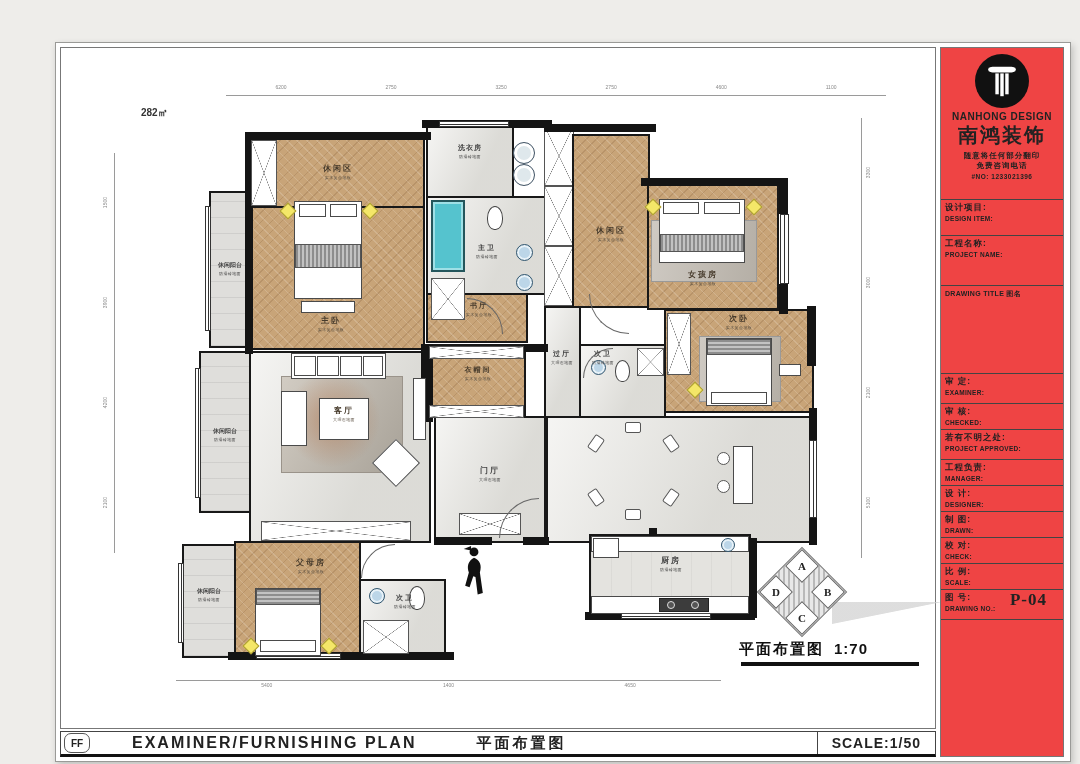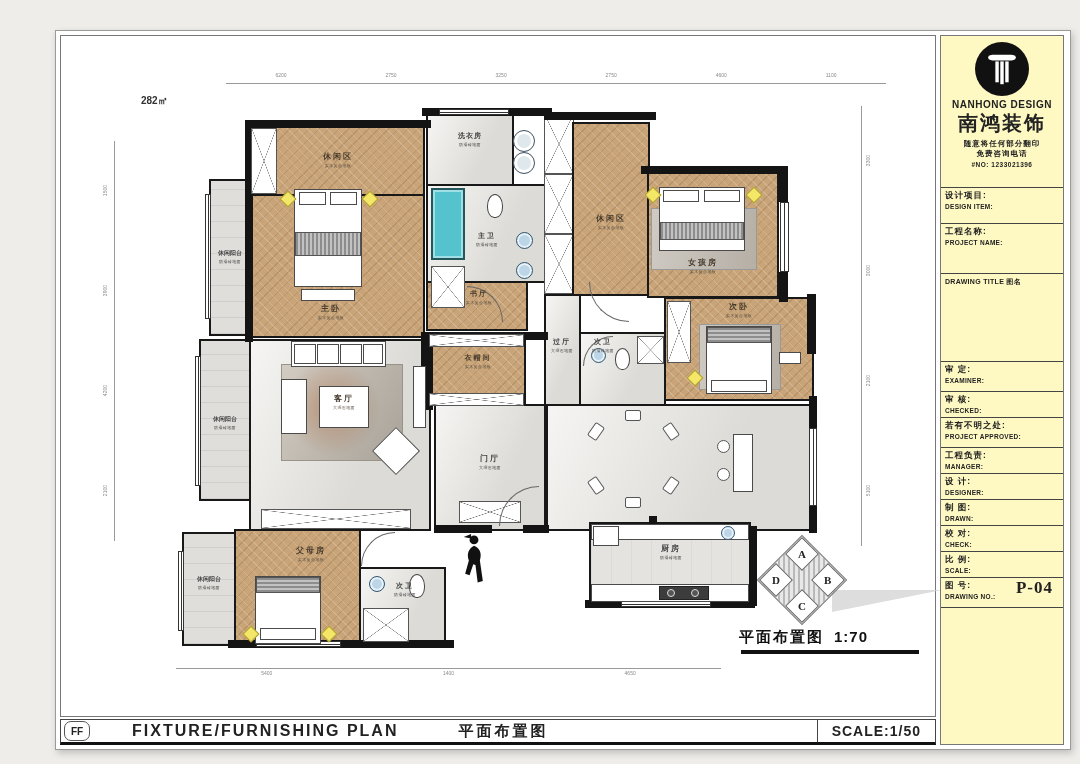--- a/index.html
+++ b/index.html
@@ -1,18 +1,18 @@
 <!DOCTYPE html>
 <html><head>
 <meta charset="utf-8">
 <style>
   html,body{margin:0;padding:0}
   body{width:1080px;height:764px;background:#eeedea;font-family:"Liberation Sans",sans-serif;position:relative;overflow:hidden;color:#222}
   .abs{position:absolute}
-  .sheet{position:absolute;left:55px;top:30px;width:1014px;height:718px;background:#fff;border:1px solid #9a9a97;box-shadow:2px 3px 7px rgba(0,0,0,.2)}
+  .sheet{position:absolute;left:55px;top:42px;width:1014px;height:718px;background:#fff;border:1px solid #9a9a97;box-shadow:2px 3px 7px rgba(0,0,0,.2)}
   .draw{position:absolute;left:4px;top:4px;width:876px;height:682px;border:1px solid #777;background:#fff;box-sizing:border-box}
   
   .room{position:absolute;border:2px solid #181818;box-sizing:border-box}
   .wood{background-color:#c8a478;background-image:repeating-linear-gradient(45deg,rgba(255,255,255,.16) 0 1px,transparent 1px 7px),repeating-linear-gradient(-45deg,rgba(110,70,35,.18) 0 1px,transparent 1px 7px)}
   .marble{background-color:#e9e8e4;background-image:linear-gradient(115deg,rgba(255,255,255,.55),rgba(186,186,180,.28) 65%)}
   .balc{background-color:#dfdedb;background-image:repeating-linear-gradient(0deg,rgba(0,0,0,.07) 0 1px,transparent 1px 16px)}
   .kitfl{background-color:#e4e3df;background-image:repeating-linear-gradient(90deg,rgba(0,0,0,.04) 0 1px,transparent 1px 20px)}
   
   .w{position:absolute;background:#141414}
   .win{position:absolute;background:#fff;border:1px solid #333;box-sizing:border-box}
@@ -55,32 +55,32 @@
   .caption{position:absolute;font-size:15px;font-weight:bold;letter-spacing:2px;color:#111;white-space:nowrap}
   .caption .sc{font-family:"Liberation Sans",sans-serif;letter-spacing:1px;margin-left:10px}
   .capbar{position:absolute;background:#111}
   
   .bbar{position:absolute;left:4px;top:688px;width:876px;height:26px;border:1px solid #444;border-bottom:3px solid #111;box-sizing:border-box;display:flex;align-items:center;background:#fff}
   .ffbox{width:24px;height:18px;border:1px solid #555;border-radius:7px;margin:0 6px 0 3px;display:flex;align-items:center;justify-content:center;font-size:10px;font-weight:bold}
   .bbar .ten{font-size:16px;font-weight:bold;letter-spacing:2px;margin-left:36px;white-space:nowrap}
   .bbar .tcn{font-size:15px;font-weight:bold;letter-spacing:3px;margin-left:60px;white-space:nowrap}
   .bbar .bsc{margin-left:auto;height:100%;border-left:1px solid #444;display:flex;align-items:center;padding:0 14px;font-size:14px;font-weight:bold;letter-spacing:1px}
   
-  .tcol{position:absolute;left:884px;top:4px;width:124px;height:710px;border:1px solid #777;box-sizing:border-box;display:flex;flex-direction:column;background:#fef9c3}
+  .tcol{position:absolute;left:884px;top:4px;width:124px;height:710px;border:1px solid #777;box-sizing:border-box;display:flex;flex-direction:column;background:#ef4444}
   .tb-logo{height:152px;border-bottom:1px solid #444;display:flex;flex-direction:column;align-items:center;padding-top:6px;box-sizing:border-box}
   .logo-circle{width:54px;height:54px;border-radius:50%;background:#111;display:flex;align-items:center;justify-content:center}
   .brand-en{font-size:10px;font-weight:bold;letter-spacing:.5px;margin-top:3px;white-space:nowrap}
   .brand-cn{font-size:20px;font-weight:bold;letter-spacing:2px;white-space:nowrap}
   .tag1{font-size:7.5px;font-weight:bold;margin-top:2px;letter-spacing:1px}
   .tag2{font-size:7.5px;font-weight:bold;letter-spacing:1px}
   .lic{font-size:6.5px;font-weight:bold;margin-top:2px;letter-spacing:.5px}
   .tb-row{border-bottom:1px solid #444;padding:2px 4px 0 4px;box-sizing:border-box;overflow:hidden}
   .tb-cn{font-size:8.5px;font-weight:bold;letter-spacing:1px}
   .tb-en{font-size:6.5px;font-weight:bold;color:#222;letter-spacing:.3px;margin-top:1px}
-  .tb-val{font-size:17px;font-weight:bold;font-family:"Liberation Serif",serif;float:right;margin:-2px 6px 0 0;letter-spacing:1px}
+  .tb-val{font-size:17px;font-weight:bold;font-family:"Liberation Serif",serif;float:right;margin:-2px 12px 0 0;letter-spacing:1px}
   .tb-notes{flex:1;padding:2px 4px;box-sizing:border-box}
   .tb-notes .nt{font-size:8px;font-weight:bold;letter-spacing:1px}
   .tb-notes .ln{font-size:6.3px;font-weight:bold;line-height:8.6px;white-space:nowrap}
   .tb-notes .cp{font-size:5px;font-weight:bold;margin-top:1px}
   .tb-notes .ph{font-size:6.8px;font-weight:bold;margin-top:3px;white-space:nowrap}
   .person{position:absolute}
 </style>
 </head>
 <body>
 
@@ -358,21 +358,21 @@
     </div>
 
     <div class="caption" style="left:678px;top:592px">
       <span>平面布置图</span><span class="sc">1:70</span>
     </div>
     <div class="capbar" style="left:680px;top:614px;width:178px;height:4px"></div>
   </div>
 
   <div class="bbar">
     <div class="ffbox">FF</div>
-    <div class="ten">FIXTURE/FURNISHING PLAN</div>
+    <div class="ten">EXAMINER/FURNISHING PLAN</div>
     <div class="tcn">平面布置图</div>
     <div class="bsc">SCALE:1/50</div>
   </div>
 
   <div class="tcol">
     <div class="tb-logo">
       <div class="logo-circle">
         <svg width="38" height="38" viewBox="0 0 40 40">
           <rect x="7" y="5" width="26" height="6" rx="3" fill="#fff"></rect>
           <circle cx="8" cy="8" r="2.6" fill="#fff"></circle>

